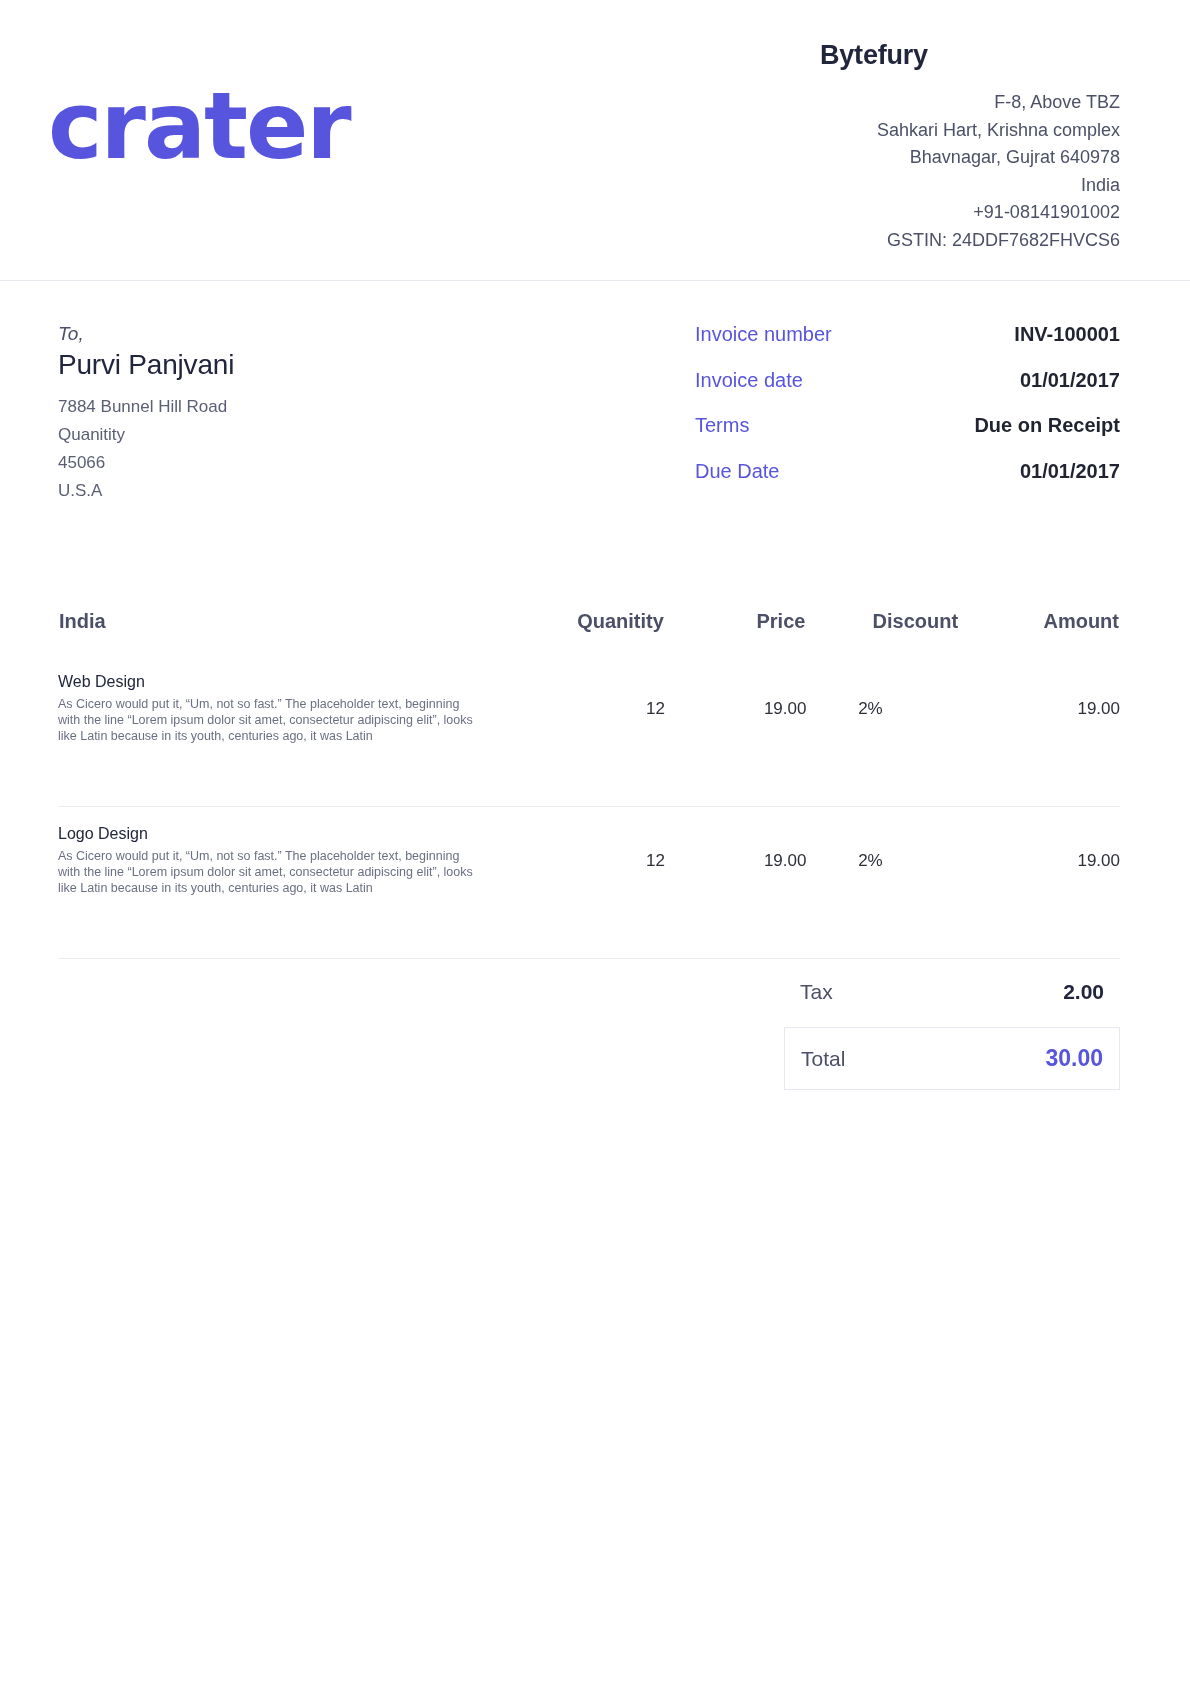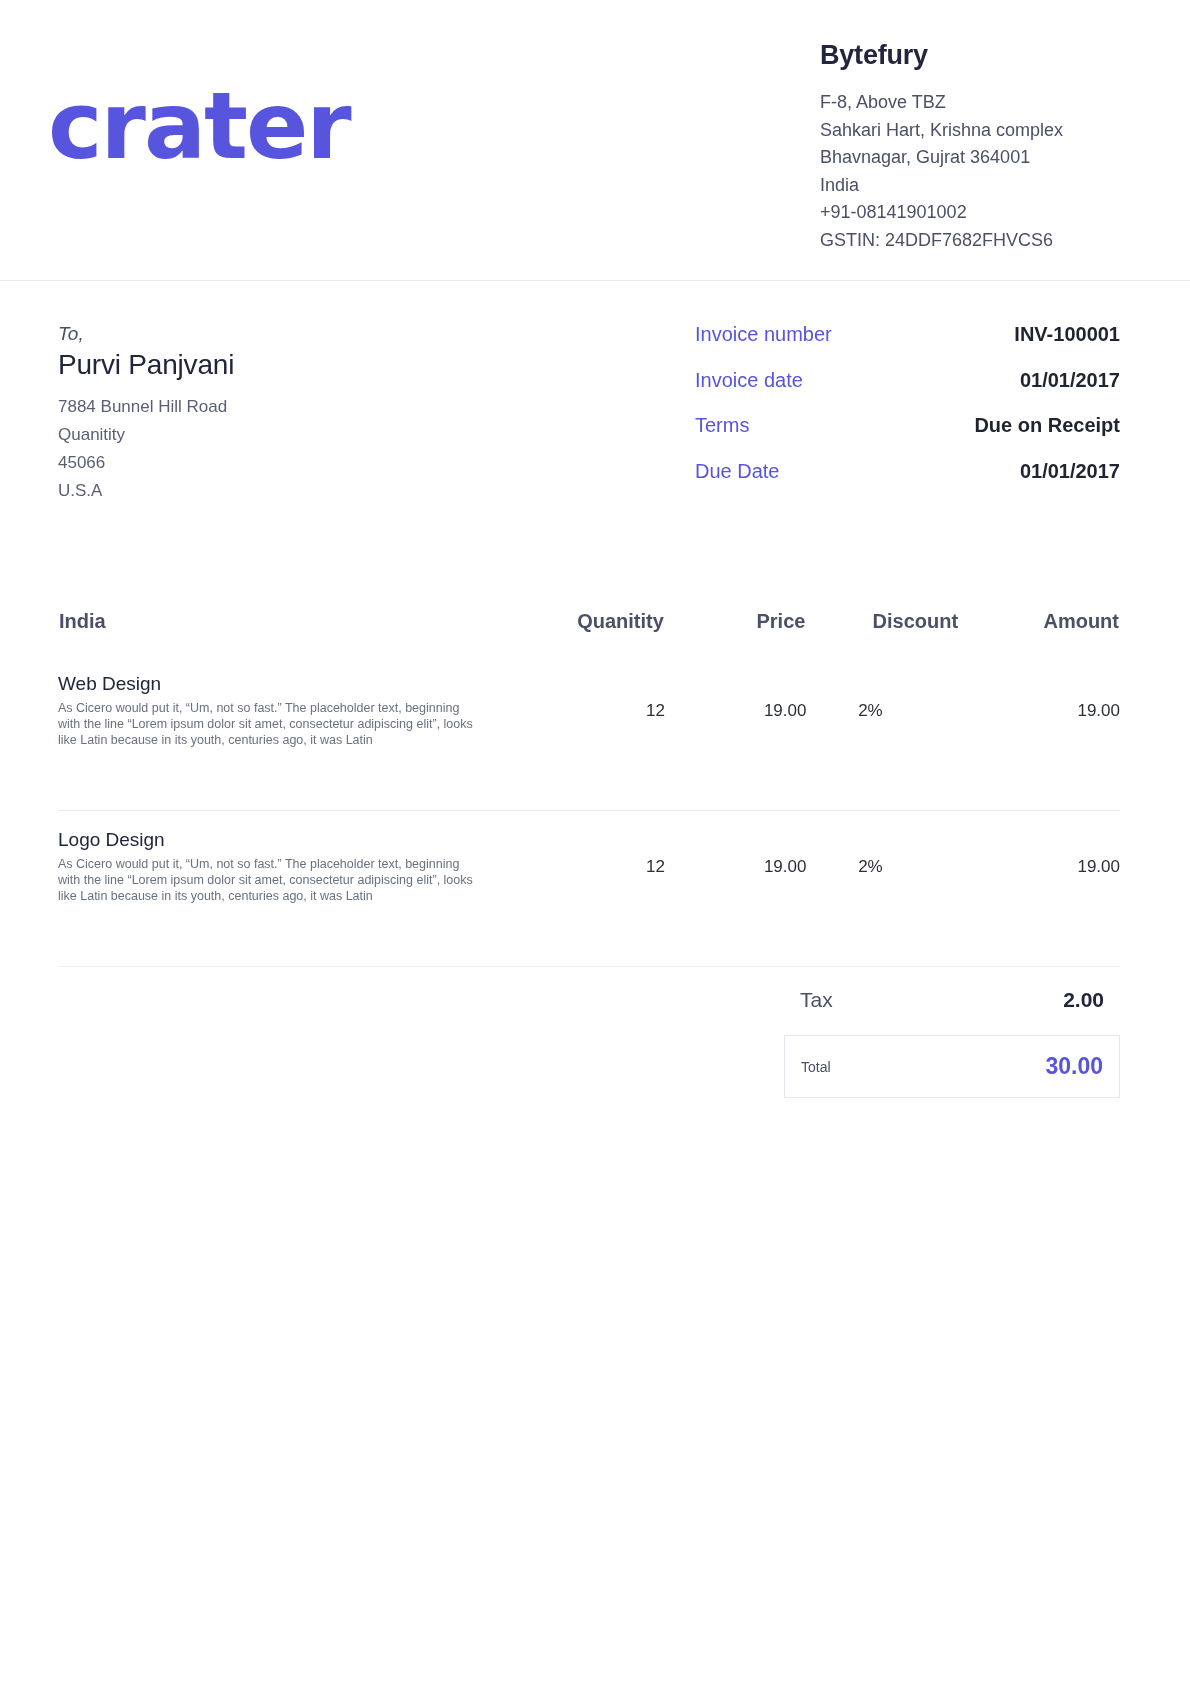--- a/index.html
+++ b/index.html
@@ -48,20 +48,21 @@
     font-weight: 700;
     color: #21263c;
     margin-bottom: 18px;
     letter-spacing: -0.2px;
   }
   .company-line {
     font-size: 18px;
     line-height: 27.5px;
     color: #4b5066;
     white-space: nowrap;
+    text-align: right;
   }
 
   
   .mid-section {
     display: flex;
     justify-content: space-between;
     padding: 42px 70px 0 58px;
   }
   .bill-to { width: 540px; }
   .bill-to-label {
@@ -128,21 +129,21 @@
     color: #2c3038;
     text-align: right;
     vertical-align: middle;
   }
   table.items tbody td.cell-item {
     text-align: left;
     width: 450px;
     padding-right: 24px;
   }
   .item-name {
-    font-size: 19px;
+    font-size: 16px;
     color: #21263c;
     margin-bottom: 5px;
   }
   .item-desc {
     font-size: 12.5px;
     line-height: 16px;
     color: #6a7080;
     max-width: 420px;
   }
   .row-divider td {
@@ -184,21 +185,21 @@
   }
   .totals-total {
     margin-top: 16px;
     border: 1px solid #e7e7ef;
     display: flex;
     justify-content: space-between;
     align-items: center;
     padding: 17px 16px;
   }
   .totals-total .t-label {
-    font-size: 14px;
+    font-size: 21px;
     color: #4b5066;
   }
   .totals-total .t-value {
     font-size: 23px;
     font-weight: 700;
     color: #5754de;
   }
 </style>
 </head>
 <body>
@@ -206,21 +207,21 @@
 <div class="invoice-header">
 
   <div class="logo-wrap">
     <div class="logo-text">crater</div>
   </div>
 
   <div class="company-block">
     <div class="company-name">Bytefury</div>
     <div class="company-line">F-8, Above TBZ</div>
     <div class="company-line">Sahkari Hart, Krishna complex</div>
-    <div class="company-line">Bhavnagar, Gujrat 364001</div>
+    <div class="company-line">Bhavnagar, Gujrat 640978</div>
     <div class="company-line">India</div>
     <div class="company-line">+91-08141901002</div>
     <div class="company-line">GSTIN: 24DDF7682FHVCS6</div>
   </div>
 </div>
 
 <div class="mid-section">
 
   <div class="bill-to">
     <div class="bill-to-label">To,</div>

